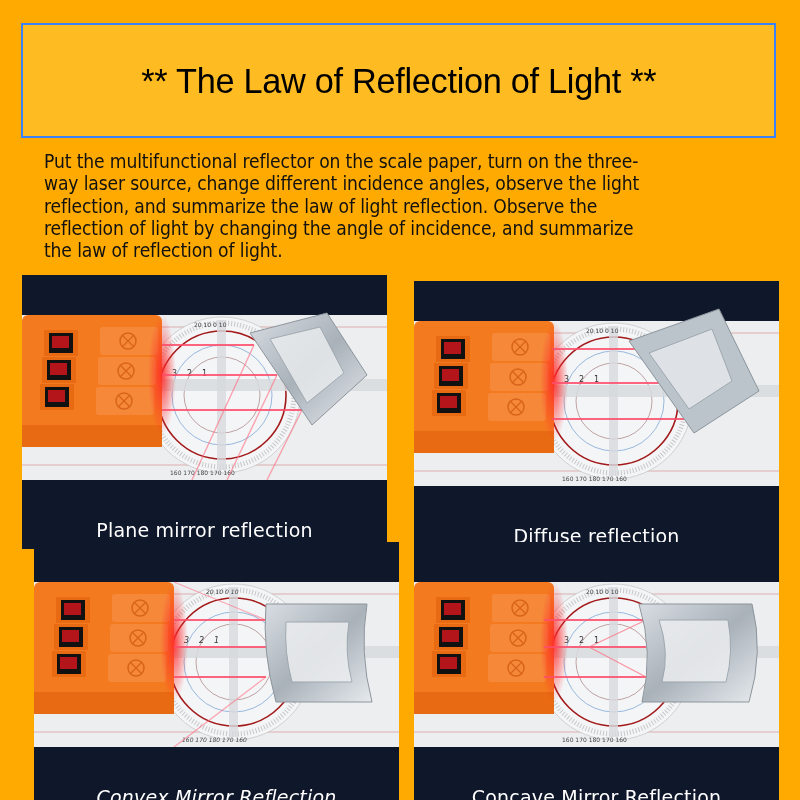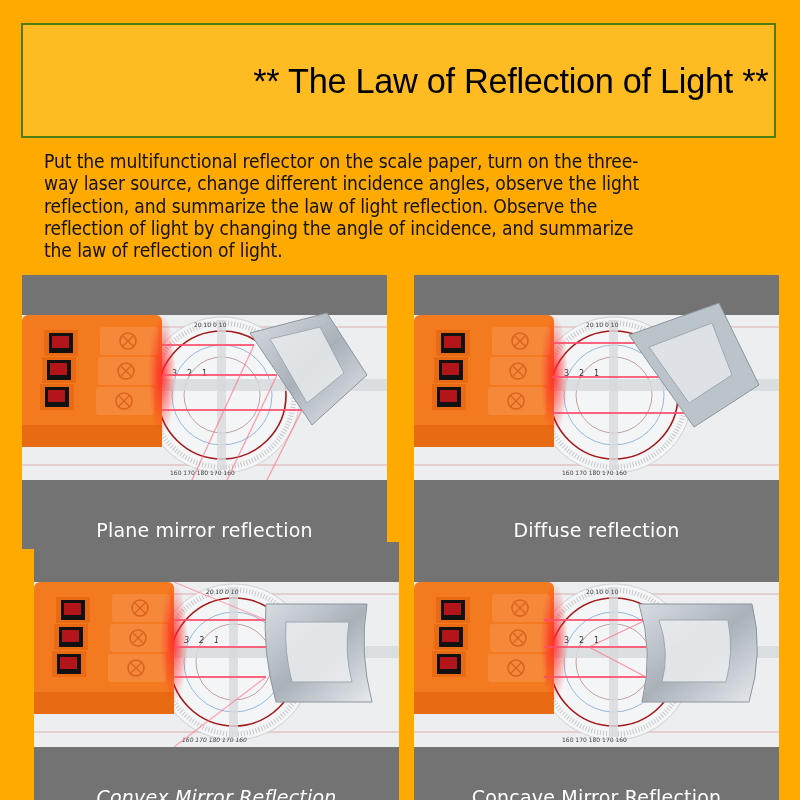--- a/index.html
+++ b/index.html
@@ -1,22 +1,22 @@
 <!DOCTYPE html>
 <html><head>
 <meta charset="utf-8">
 <style>
   html, body { margin:0; padding:0; }
   body { width:800px; height:800px; background:#FFAA00; position:relative; overflow:hidden; font-family:"DejaVu Sans", sans-serif; }
-  .title-box { position:absolute; left:21px; top:23px; width:755px; height:115px; background:#FFBC22; border:2px solid #4d7c0f; box-sizing:border-box; display:flex; align-items:center; justify-content:flex-end; }
+  .title-box { position:absolute; left:21px; top:23px; width:755px; height:115px; background:#FFBC22; border:2px solid #3b82f6; box-sizing:border-box; display:flex; align-items:center; justify-content:center; }
   .title-box h1 { margin:0; font-family:"Liberation Sans", sans-serif; font-weight:normal; font-size:35px; color:#000; letter-spacing:-0.3px; transform:scaleX(0.98); }
   .intro { position:absolute; left:44px; top:150px; width:730px; font-size:19px; line-height:22.3px; color:#111; letter-spacing:-0.15px; transform-origin:left top; transform:scaleX(0.905); width:810px; }
-  .panel { position:absolute; width:365px; height:274px; background:#737373; overflow:hidden; }
+  .panel { position:absolute; width:365px; height:274px; background:#0f172a; overflow:hidden; }
   .p1 { left:22px; top:275px; }
-  .p2 { left:414px; top:275px; }
+  .p2 { left:414px; top:281px; }
   .p3 { left:34px; top:542px;font-style:italic; }
   .p4 { left:414px; top:542px;text-decoration:underline; }
   .photo { position:absolute; left:0; top:0; width:100%; height:205px; }
   .caption { position:absolute; left:0; bottom:0; width:100%; height:38px; display:flex; align-items:center; justify-content:center; color:#fff; font-size:19px; letter-spacing:0.2px; }
 </style>
 </head>
 <body>
 
 <div class="title-box">
   <h1>** The Law of Reflection of Light **</h1>

